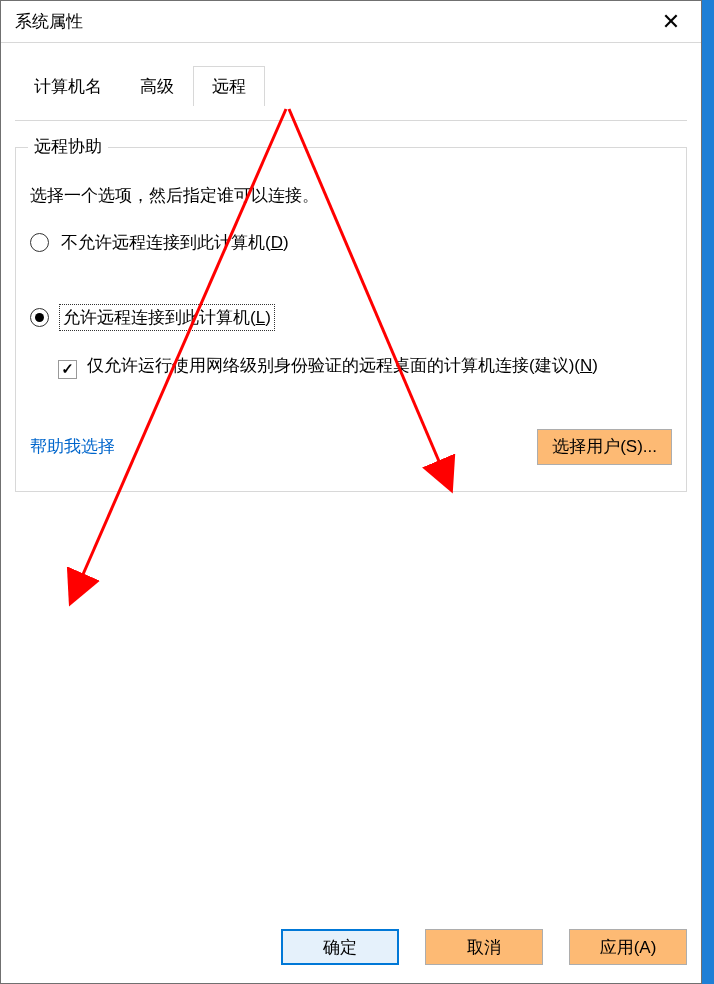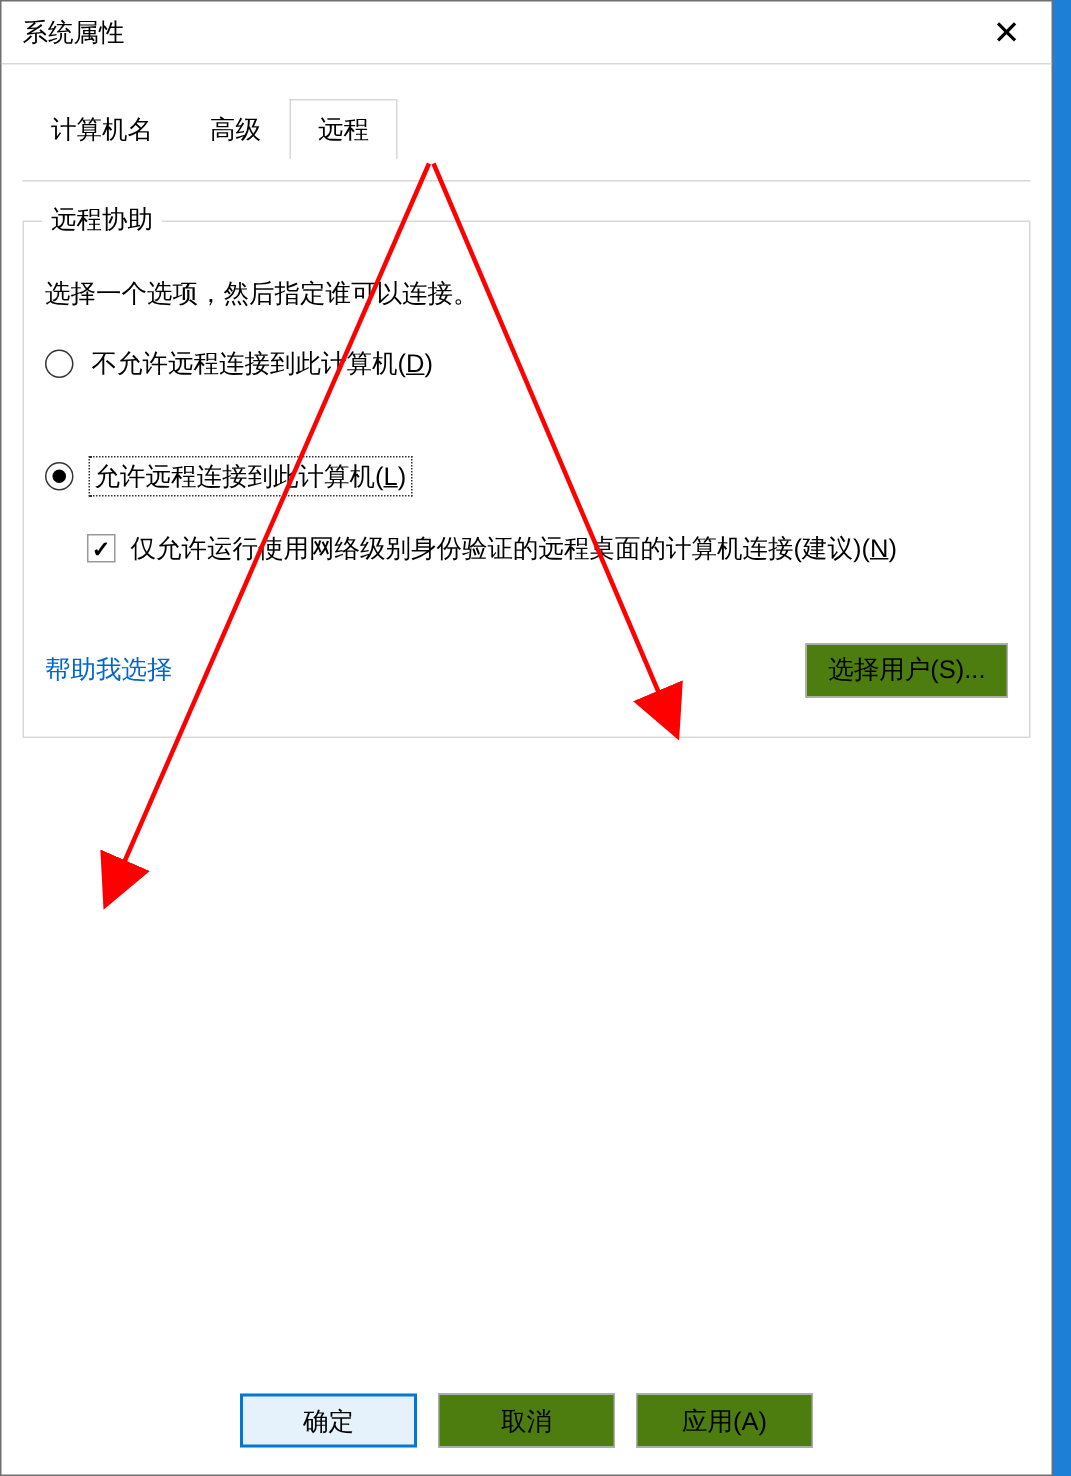--- a/index.html
+++ b/index.html
@@ -17,37 +17,37 @@
 .tabcontent { flex: 1; padding: 0 14px; position: relative; }
 .fieldset { border: 1px solid #d8d8d8; margin-top: 26px; padding: 16px 14px 18px 14px; position: relative; }
 .fieldset-legend { position: absolute; top: -13px; left: 12px; background: #fff; padding: 0 6px; font-size: 17px; }
 .row { display: flex; align-items: center; gap: 10px; margin-top: 14px; }
 .chk { width: 19px; height: 19px; border: 1px solid #999; background: #fff; display: inline-flex; align-items: center; justify-content: center; font-size: 15px; }
 .chk.disabled { border-color: #c0c0c0; color: #bdbdbd; }
 .chk.checked::after { content: "✓"; font-weight: bold; }
 .lbl { font-size: 17px; }
 .lbl .hotkey { text-decoration: underline; }
 .disabled-text { color: #9a9a9a; }
-.btn { min-width: 120px; height: 36px; border: 1px solid #adadad; background: #4d7c0f; font-size: 17px; padding: 0 14px; cursor: pointer; }
+.btn { min-width: 120px; height: 36px; border: 1px solid #adadad; background: #fdba74; font-size: 17px; padding: 0 14px; cursor: pointer; }
 .btn.disabled { color: #9a9a9a; background: #e6e6e6; border-color: #c6c6c6; cursor: default; }
 .btn.primary { border: 2px solid #0078d7; background: #e5f1fb; }
 .btn-right { display: flex; justify-content: flex-end; margin-top: 90px; }
 
 .radio-row { display: flex; align-items: center; gap: 12px; margin-top: 24px; }
 .radio { width: 19px; height: 19px; border: 1px solid #333; border-radius: 50%; display: inline-flex; align-items: center; justify-content: center; }
 .radio.selected::after { content: ""; width: 9px; height: 9px; background: #000; border-radius: 50%; }
 .dotted-focus { outline: 1px dotted #333; outline-offset: 1px; padding: 0 2px; }
 
-.indent-row { display: flex; align-items: center; gap: 10px; margin-top: 24px; margin-left: 28px; }
+.indent-row { display: flex; align-items: flex-end; gap: 10px; margin-top: 24px; margin-left: 28px; }
 .indent-row .lbl { line-height: 1.5; }
 
 .link-row { display: flex; justify-content: space-between; align-items: center; margin-top: 50px; }
 .link { color: #0066cc; font-size: 17px; cursor: pointer; }
 
-.buttonbar { display: flex; justify-content: center; gap: 14px; padding: 14px 14px 18px 14px; }
+.buttonbar { display: flex; justify-content: flex-end; gap: 26px; padding: 14px 14px 18px 14px; }
 .buttonbar .btn { min-width: 118px; }
 
 
 .overlay { position: absolute; inset: 0; pointer-events: none; z-index: 10; }
 </style>
 </head>
 <body>
 
 <div class="dialog">
   <div class="titlebar">

